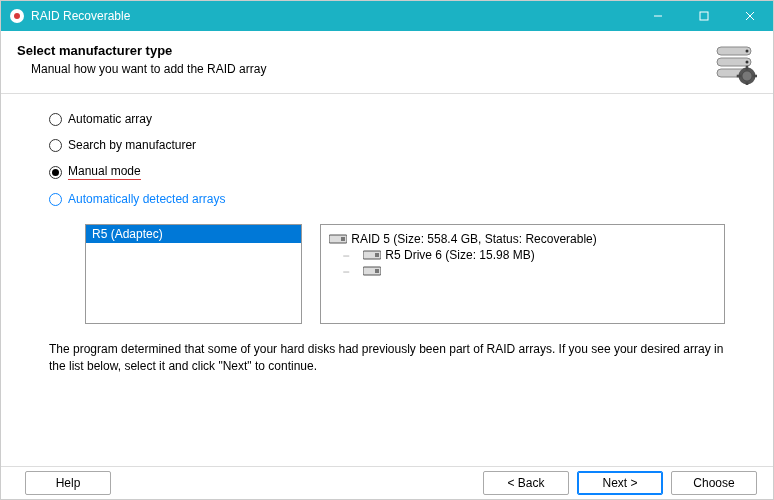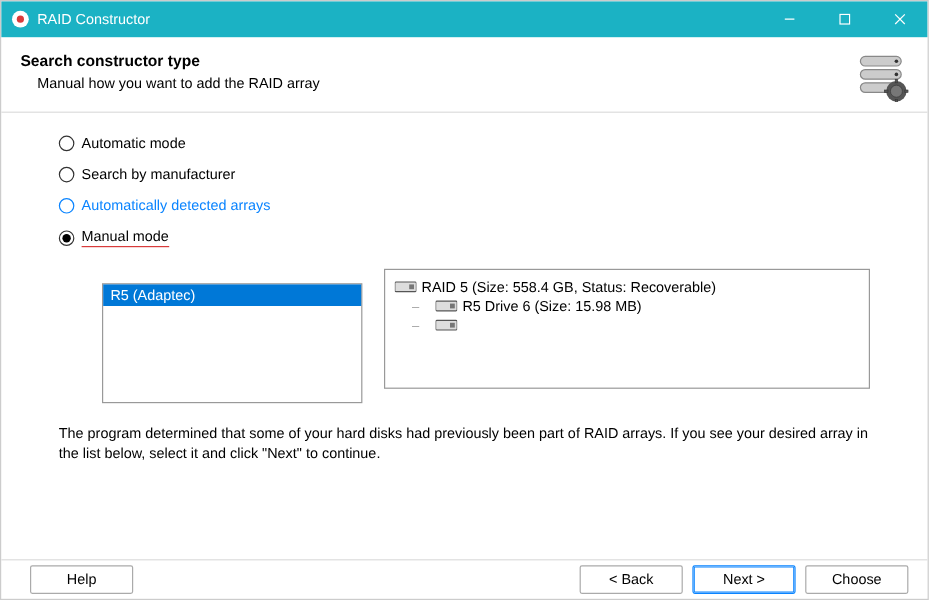--- a/index.html
+++ b/index.html
@@ -16,21 +16,21 @@
 .content { padding: 18px 48px 10px 48px; flex: 1; overflow: hidden; display: flex; flex-direction: column; }
 .radio-row { display: flex; align-items: center; margin-bottom: 12px; cursor: default; }
 .radio { appearance: none; width: 13px; height: 13px; border: 1px solid #333; border-radius: 50%; margin-right: 6px; position: relative; background: #fff; }
 .radio:checked::after { content: ""; position: absolute; inset: 2px; border-radius: 50%; background: #000; }
 .radio-row .lbl { font-size: 12px; }
 .radio-row.blue .radio { border-color: #0a84ff; }
 .radio-row.blue .lbl { color: #0a84ff; }
 .underline { display: inline-block; border-bottom: 1px solid #d83b3b; padding-bottom: 1px; }
 .panels { display: flex; gap: 18px; margin-top: 6px; margin-left: 36px; }
 .panel { border: 1px solid #999; background: #fff; }
-.panel-left { width: 237px; height: 100px; margin-top: 12px; }
+.panel-left { width: 237px; height: 100px; }
 .panel-right { width: 440px; height: 100px; padding: 6px 8px; }
 .list-item { background: #0078d7; color: #fff; padding: 2px 6px; font-size: 12px; }
 .tree-row { display: flex; align-items: center; font-size: 12px; padding: 1px 0; }
 .tree-row.child { margin-left: 14px; }
 .tree-pipe { color: #999; width: 20px; display: inline-block; text-align: left; font-family: monospace; }
 .drive-icon { width: 18px; height: 12px; margin-right: 4px; display: inline-block; }
 .desc { margin-top: 17px; font-size: 12px; line-height: 1.4; max-width: 688px; }
 .footer { border-top: 1px solid #ddd; padding: 4px 16px; display: flex; align-items: center; }
 .spacer { flex: 1; }
 .btn { min-width: 86px; height: 24px; border: 1px solid #aaa; background: #fff; font-size: 12px; cursor: default; margin-left: 8px; border-radius: 2px; }
@@ -39,42 +39,42 @@
 </head>
 <body>
 
 <div class="titlebar">
   <span class="app-icon">
     <svg viewBox="0 0 16 16">
         <circle cx="8" cy="8" r="7" fill="#fff"></circle>
         <circle cx="8" cy="8" r="3" fill="#d83b3b"></circle>
       </svg>
   </span>
-  <span class="title">RAID Constructor</span>
+  <span class="title">RAID Recoverable</span>
   <div class="win-btn">
     <svg width="10" height="10" viewBox="0 0 10 10">
         <line x1="1" y1="5" x2="9" y2="5" stroke="#fff" stroke-width="1"></line>
       </svg>
   </div>
   <div class="win-btn">
     <svg width="10" height="10" viewBox="0 0 10 10">
         <rect x="1" y="1" width="8" height="8" fill="none" stroke="#fff" stroke-width="1"></rect>
       </svg>
   </div>
   <div class="win-btn">
     <svg width="10" height="10" viewBox="0 0 10 10">
         <line x1="1" y1="1" x2="9" y2="9" stroke="#fff" stroke-width="1"></line>
         <line x1="9" y1="1" x2="1" y2="9" stroke="#fff" stroke-width="1"></line>
       </svg>
   </div>
 </div>
 
 <div class="header">
   <div class="header-text">
-    <h1>Search constructor type</h1>
+    <h1>Select manufacturer type</h1>
     <div class="subtitle">Manual how you want to add the RAID array</div>
   </div>
   <span class="raid-icon">
     <svg viewBox="0 0 42 42">
       <rect x="2" y="4" width="34" height="8" rx="4" fill="#ccc" stroke="#888"></rect>
       <circle cx="32" cy="8" r="1.5" fill="#333"></circle>
       <rect x="2" y="15" width="34" height="8" rx="4" fill="#ccc" stroke="#888"></rect>
       <circle cx="32" cy="19" r="1.5" fill="#333"></circle>
       <rect x="2" y="26" width="34" height="8" rx="4" fill="#ccc" stroke="#888"></rect>
       <circle cx="32" cy="30" r="1.5" fill="#333"></circle>
@@ -86,33 +86,33 @@
         <rect x="22" y="32" width="3" height="2"></rect>
           <rect x="39" y="32" width="3" height="2"></rect>
       </g>
     </svg>
   </span>
 </div>
 
 <div class="content">
   <label class="radio-row">
     <input type="radio" name="mode" class="radio" style="">
-    <span class="lbl">Automatic mode</span>
+    <span class="lbl">Automatic array</span>
   </label>
   <label class="radio-row">
     <input type="radio" name="mode" class="radio" style="">
     <span class="lbl">Search by manufacturer</span>
   </label>
+  <label class="radio-row">
+    <input type="radio" name="mode" class="radio" checked="" style="">
+    <span class="lbl"><span class="underline">Manual mode</span></span>
+  </label>
   <label class="radio-row blue">
     <input type="radio" name="mode" class="radio" style="">
     <span class="lbl">Automatically detected arrays</span>
-  </label>
-  <label class="radio-row">
-    <input type="radio" name="mode" class="radio" checked="" style="">
-    <span class="lbl"><span class="underline">Manual mode</span></span>
   </label>
 
   <div class="panels">
     <div class="panel panel-left">
       <div class="list-item">R5 (Adaptec)</div>
     </div>
     <div class="panel panel-right">
       <div class="tree-row">
         <span class="drive-icon">
           <svg viewBox="0 0 18 12">

